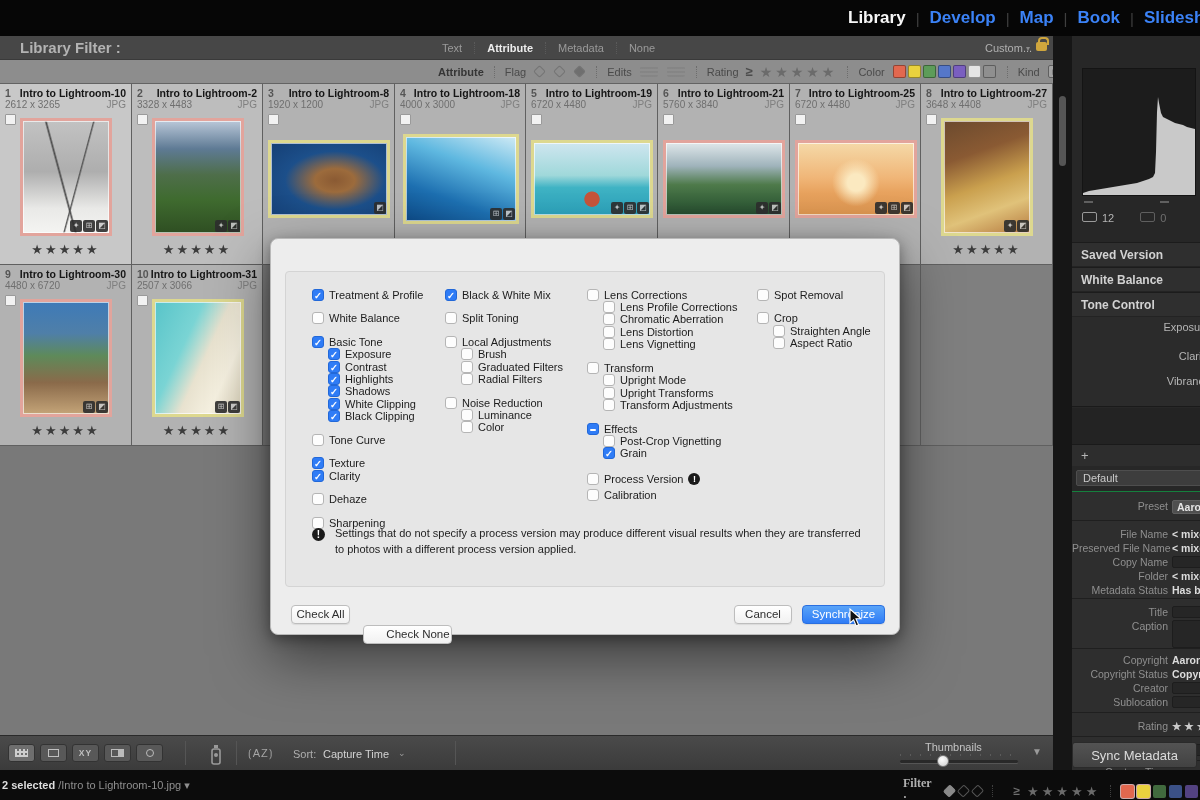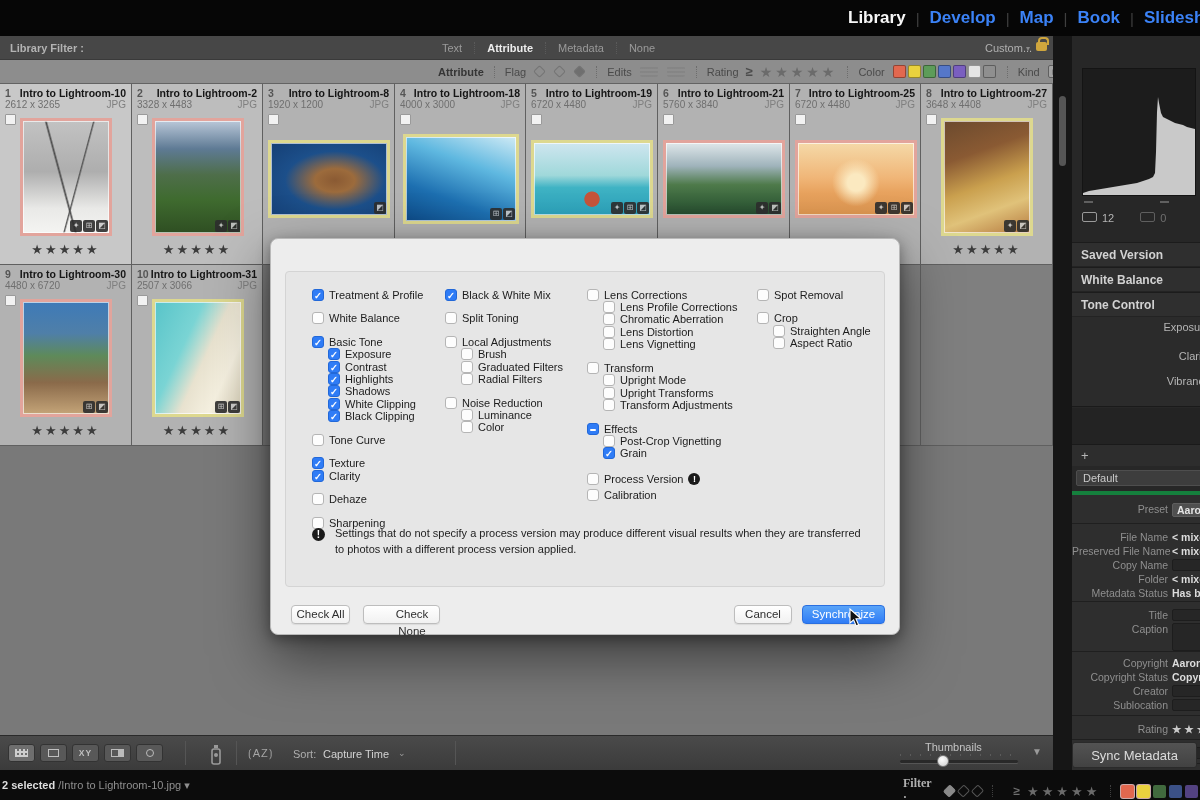--- a/index.html
+++ b/index.html
@@ -8,21 +8,21 @@
 
   
   .top-bar { position:absolute; left:0; top:0; width:1200px; height:36px; background:#060606; }
   .modules { position:absolute; left:838px; top:0; height:36px; display:flex; align-items:center; white-space:nowrap; }
   .module { padding:0 10px; font-size:17px; font-weight:bold; color:#3b82f6; cursor:default; }
   .module.active { color:#f7f7f7; }
   .mod-sep { color:#3f3f3f; font-size:15px; }
 
   
   .filter-bar { position:absolute; left:0; top:36px; width:1062px; height:24px; background:#474747; border-bottom:1px solid #3a3a3a; display:flex; align-items:center; }
-  .lf-title { position:absolute; left:10px; font-size:11px; color:#b3b3b3; font-weight:bold; }
+  .lf-title { position:absolute; left:20px; font-size:15px; color:#b3b3b3; font-weight:bold; }
   .lf-tabs { position:absolute; left:430px; display:flex; align-items:center; }
   .lf-tab { padding:0 12px; font-size:11px; color:#9a9a9a; border-left:1px dotted #5a5a5a; }
   .lf-tab:first-child { border-left:none; }
   .lf-tab.active { color:#ededed; font-weight:bold; }
   .lf-custom { position:absolute; left:985px; font-size:11px; color:#b0b0b0; }
   .lf-caret { position:absolute; left:1026px; font-size:8px; color:#8a8a8a; top:8px;}
   .lock { position:absolute; left:1036px; top:6px; width:11px; height:9px; background:#cfa63d; border-radius:2px; }
   .lock::before { content:""; position:absolute; left:2px; top:-5px; width:7px; height:6px; border:2px solid #cfa63d; border-bottom:none; border-radius:4px 4px 0 0; }
 
   
@@ -99,21 +99,21 @@
   .cam-ic { width:15px; height:10px; border:1.5px solid #9a9a9a; border-radius:2px; display:inline-block; }
   .cam-ic.dim { border-color:#5f5f5f; }
   .hist-num { font-size:11px; color:#b5b5b5; margin-left:5px; }
   .hist-num.dim { color:#6f6f6f; }
   .rp-section { position:absolute; left:0; width:128px; height:25px; background:#2f2f2f; border-top:1px solid #1c1c1c; border-bottom:1px solid #232323; font-size:12px; font-weight:bold; color:#d2d2d2; line-height:24px; padding-left:9px; }
   .rp-qd { position:absolute; left:0; top:281px; width:128px; height:90px; background:#2b2b2b; border-bottom:1px solid #1a1a1a; }
   .qd-label { position:absolute; left:0; width:138px; text-align:right; font-size:11px; color:#b5b5b5; white-space:nowrap; }
   .rp-plus-row { position:absolute; left:0; top:372px; width:128px; height:36px; background:#232323; }
   .rp-plus-bar { position:absolute; left:0; top:408px; width:128px; height:22px; background:#2d2d2d; border-top:1px solid #1a1a1a; color:#b5b5b5; font-size:13px; line-height:21px; padding-left:9px; }
   .rp-default { position:absolute; left:4px; top:434px; width:130px; height:16px; background:#3d3d3d; border:1px solid #4e4e4e; border-radius:2px; font-size:11px; color:#c9c9c9; line-height:14px; padding-left:6px; }
-  .rp-meta { position:absolute; left:0; top:455px; width:128px; height:285px; background:#2e2e2e; border-top:4px solid #15803d; }
+  .rp-meta { position:absolute; left:0; top:455px; width:128px; height:285px; background:#2e2e2e; border-top:1px solid #15803d; }
   .meta-row { position:absolute; left:0; width:200px; height:13px; }
   .meta-label { position:absolute; left:0; width:96px; text-align:right; font-size:10.5px; color:#8f8f8f; white-space:nowrap; }
   .meta-value { position:absolute; left:100px; font-size:10.5px; font-weight:bold; color:#dcdcdc; white-space:nowrap; }
   .meta-input { position:absolute; left:100px; width:40px; height:12px; background:#262626; border:1px solid #1d1d1d; border-radius:2px; }
   .meta-input.tall { height:28px; }
   .meta-box { position:absolute; left:100px; width:40px; height:14px; background:#4f4f4f; border:1px solid #5e5e5e; border-radius:2px; font-size:10.5px; font-weight:bold; color:#e4e4e4; padding-left:4px; line-height:13px; }
   .meta-sep { position:absolute; left:0; width:128px; height:1px; background:#1f1f1f; }
   .sync-btn { position:absolute; left:0px; top:706px; width:125px; height:26px; background:linear-gradient(#535353,#424242); border:1px solid #2a2a2a; border-radius:3px; font-size:13px; color:#dcdcdc; text-align:center; line-height:25px; }
 
   
@@ -644,21 +644,21 @@
             <span class="ckbox off"></span>
             <span class="cklab">Aspect Ratio</span>
           </div>
         </div>
       <div class="dlg-warning">
         <span class="warn-big">!</span>
         <p>Settings that do not specify a process version may produce different visual results when they are transferred to photos with a different process version applied.</p>
       </div>
     </div>
     <button class="dlg-btn" style="left:20px; top:366px; width:59px;">Check All</button>
-    <button class="dlg-btn" style="left:92px; top:366px; width:77px;padding-left:21px;">Check None</button>
+    <button class="dlg-btn" style="left:92px; top:386px; width:89px;padding-left:21px;">Check None</button>
     <button class="dlg-btn" style="left:463px; top:366px; width:58px;">Cancel</button>
     <button class="dlg-btn primary" style="left:531px; top:366px; width:83px;">Synchronize</button>
   </div>
   <svg class="cursor-svg" width="14" height="20" viewBox="0 0 14 20">
     <polygon points="1,1 1,15 4.6,11.8 7.2,18 9.6,16.8 7,10.8 12,10.8" fill="#111" stroke="#fff" stroke-width="1.1"></polygon>
   </svg>
 
   <div class="toolbar">
     <div class="tb-views">
       <span class="tb-btn active">

